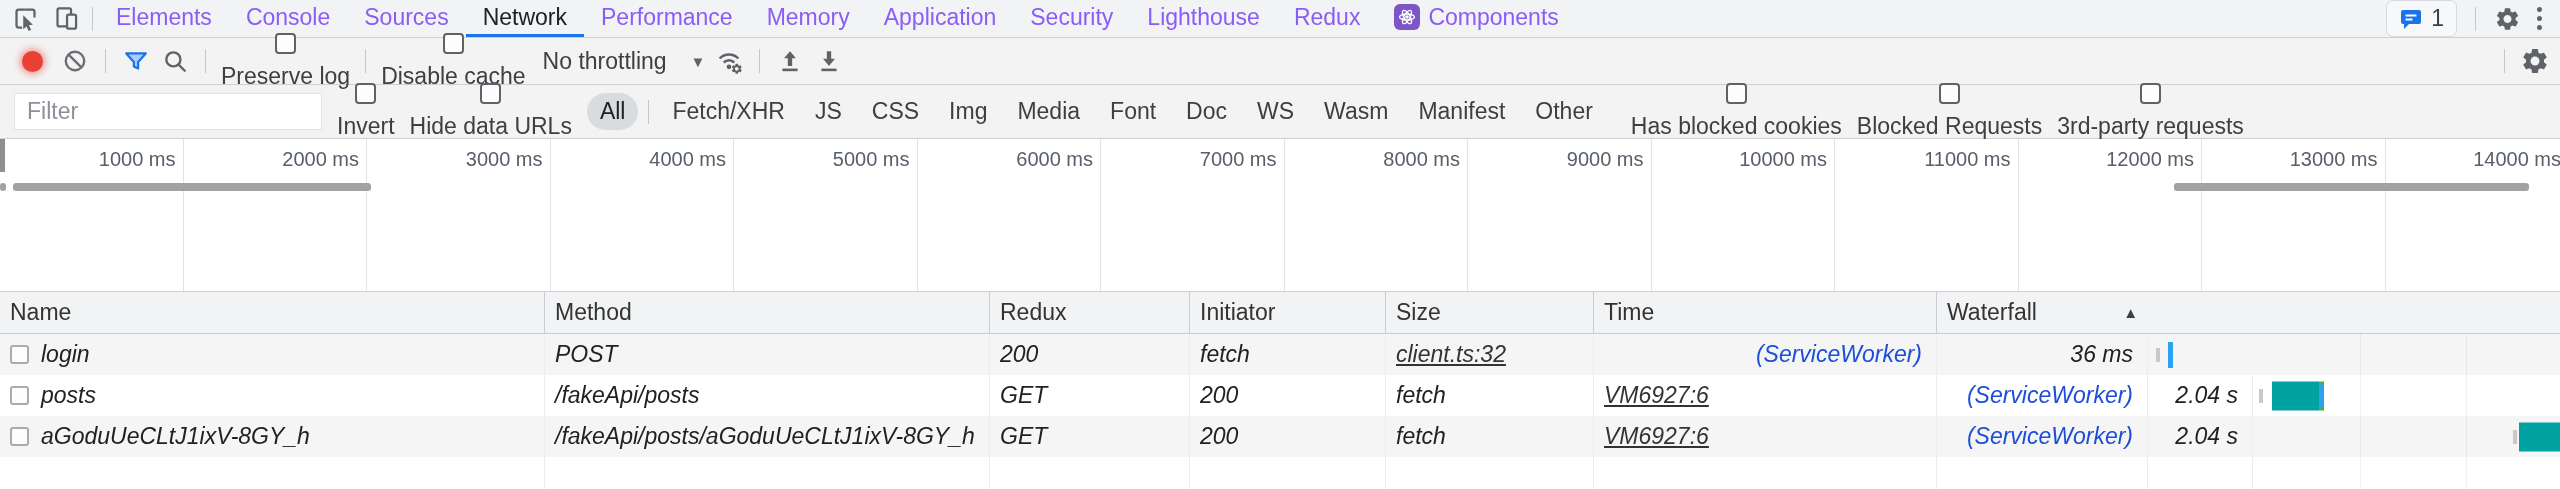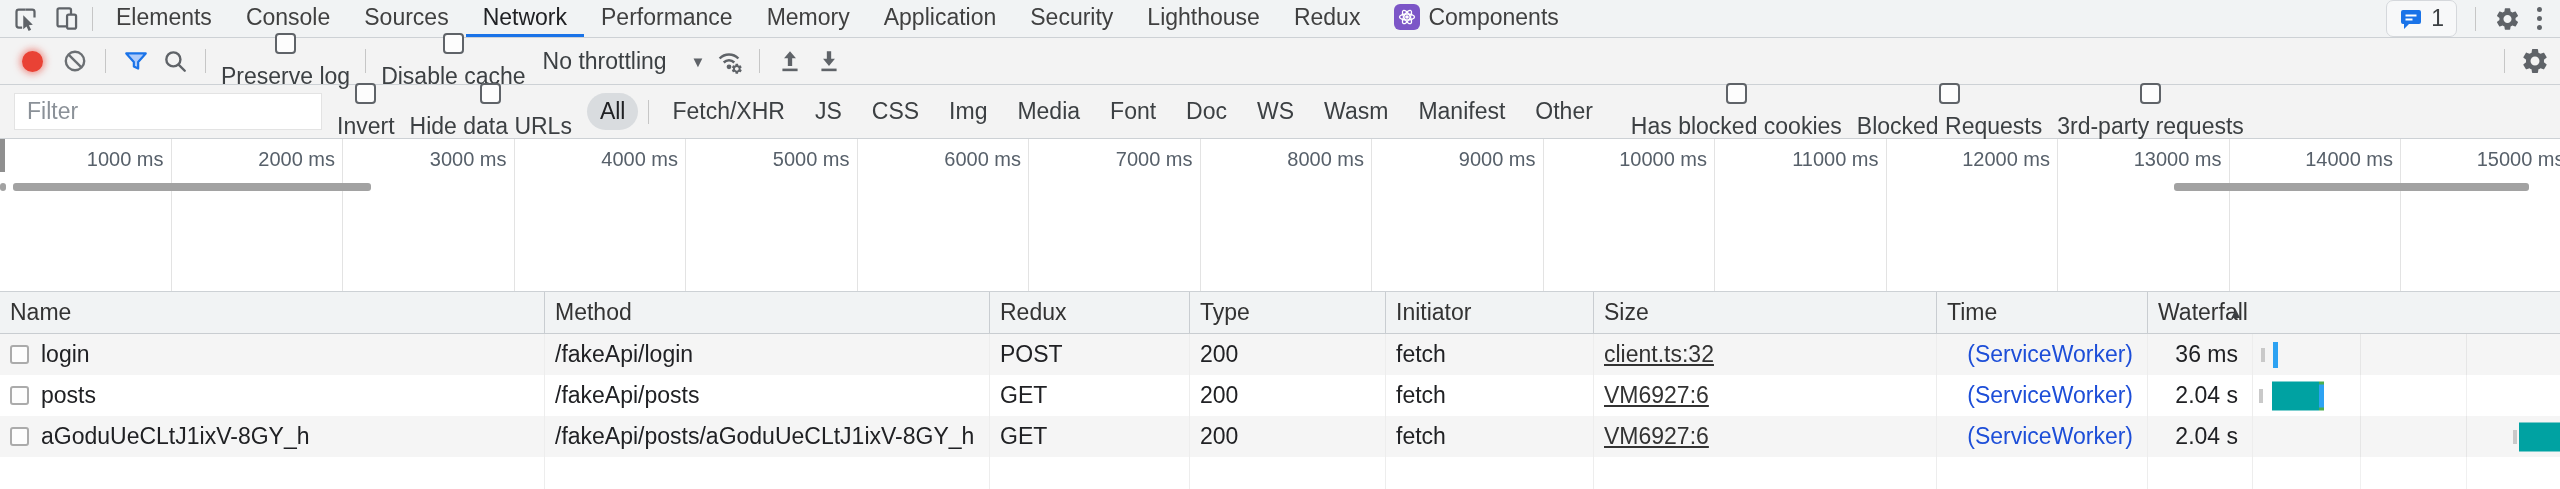--- a/index.html
+++ b/index.html
@@ -6,21 +6,21 @@
   html,body { width: 2560px; height: 489px; overflow: hidden; background: #fff;
     font-family: "Liberation Sans", "DejaVu Sans", sans-serif; font-size: 23px; color: #202124; }
 
   
   .tabbar { height: 38px; background: #f1f3f4; border-bottom: 1px solid #cdd1d5;
     display: flex; align-items: stretch; }
   .tb-icons { display: flex; align-items: center; padding: 0 6px 0 12px; gap: 14px; }
   .tb-icon { width: 27px; height: 27px; display: flex; align-items: center; justify-content: center; cursor: pointer; }
   .vdiv { width: 1px; height: 24px; background: #c6c6c6; align-self: center; margin: 0 6px; }
   .tabs { display: flex; align-items: stretch; }
-  .tab { display: flex; align-items: center; gap: 8px; padding: 0 17px; color: #404040;
+  .tab { display: flex; align-items: center; gap: 8px; padding: 0 17px; color: #8b5cf6;
     border-bottom: 3px solid transparent; cursor: pointer; white-space: nowrap; }
   .tab.active { color: #202124; border-bottom-color: #1a73e8; }
   .react-badge { width: 26px; height: 26px; border-radius: 6px; background: #7c55c7;
     display: flex; align-items: center; justify-content: center; }
   .tabbar-right { margin-left: auto; display: flex; align-items: center; padding-right: 14px; gap: 12px; }
   .issues-btn { display: flex; align-items: center; gap: 8px; border: 1px solid #d5d8dc;
     border-radius: 7px; padding: 4px 12px; background: #f7f8f9; cursor: pointer; color: #3c4043; }
   .kebab { display: flex; flex-direction: column; gap: 4px; padding: 4px; cursor: pointer; }
   .kebab i { width: 5px; height: 5px; border-radius: 50%; background: #5f6368; }
 
@@ -42,36 +42,36 @@
   .filter-input { width: 308px; height: 37px; border: 1px solid #e3e3e3; background: #fff;
     padding: 13px 12px; font: inherit; color: #202124; outline: none; }
   .filter-input::placeholder { color: #8b9198; }
   .pills { display: flex; align-items: center; gap: 4px; }
   .pill { padding: 5px 13px; border-radius: 999px; color: #3c4043; cursor: pointer; white-space: nowrap; }
   .pill.active { background: #d9dcdf; color: #202124; }
 
   
   .overview { position: relative; height: 153px; background: #fff; border-bottom: 1px solid #cdd1d5; overflow: hidden; }
   .ruler { position: absolute; inset: 0; width: 2573px; display: flex; }
-  .ruler .tickcell { width: 171.5px; flex: 0 0 auto; border-right: 1px solid #e3e3e3; position: relative; }
+  .ruler .tickcell { width: 171.5px; flex: 0 0 auto; border-right: 1px solid #e3e3e3; position: relative; margin-left: 12px; }
   .ruler .tickcell span { position: absolute; top: 9px; right: 7px; color: #57606a; font-size: 20px; white-space: nowrap; }
   .ov-bar { position: absolute; top: 44px; height: 8px; background: #a2a2a2; border-radius: 3px; }
   .ov-mini  { left: 0;     width: 6px; }
   .ov-b1    { left: 13px;  width: 358px; }
   .ov-b2    { left: 2174px; width: 355px; }
   .ov-edge { position: absolute; left: 0; top: 0; width: 5px; height: 33px; background: #8f8f8f; }
 
   
   .grid { display: grid; grid-template-columns: 545px 445px 200px 196px 208px 343px 211px 105px 307px; }
   .thead { height: 42px; background: #f1f3f4; border-bottom: 1px solid #c9cdd1; }
   .thead .cell { display: flex; align-items: center; padding: 0 10px; color: #333;
     border-right: 1px solid #c9cdd1; position: relative; white-space: nowrap; overflow: hidden; }
   .thead .cell:last-child { border-right: none; }
   .sort-arrow { position: absolute; right: 10px; font-size: 15px; color: #3c4043; }
-  .row { height: 41px; }
+  .row { height: 41px; font-style: italic; }
   .row .cell { display: flex; align-items: center; padding: 0 10px; border-right: 1px solid #ededed;
     white-space: nowrap; overflow: hidden; position: relative; }
   .row .cell:last-child { border-right: none; }
   .row.odd { background: #f5f5f5; }
   .row.even { background: #ffffff; }
   .rowchk { width: 19px; height: 19px; border: 2px solid #ababab; border-radius: 3px;
     background: #fdfdfd; margin-right: 12px; flex: 0 0 auto; cursor: pointer; }
   .cell.right { justify-content: flex-end; padding-right: 14px; }
   .cell.gray { color: #1d4ed8; }
   .initiator-link { color: #333; text-decoration: underline; cursor: pointer; }
@@ -340,23 +340,20 @@
   <div class="cell">
       <span>Name</span>
     </div>
   <div class="cell">
       <span>Method</span>
     </div>
   <div class="cell">
       <span>Redux</span>
     </div>
   <div class="cell">
-      <span>Type</span>
-    </div>
-  <div class="cell">
       <span>Initiator</span>
     </div>
   <div class="cell">
       <span>Size</span>
     </div>
   <div class="cell">
       <span>Time</span>
     </div>
   <div class="cell">
     <span>Waterfall</span>
@@ -364,23 +361,20 @@
   </div>
 </div>
 
 <div class="tbody">
 
   <div class="grid row odd">
     <div class="cell">
       <span class="rowchk"></span>
       <span>login</span>
     </div>
-    <div class="cell">
-        <span>/fakeApi/login</span>
-      </div>
     <div class="cell">
         <span>POST</span>
       </div>
     <div class="cell">
         <span>200</span>
       </div>
     <div class="cell">
         <span>fetch</span>
       </div>
     <div class="cell">

